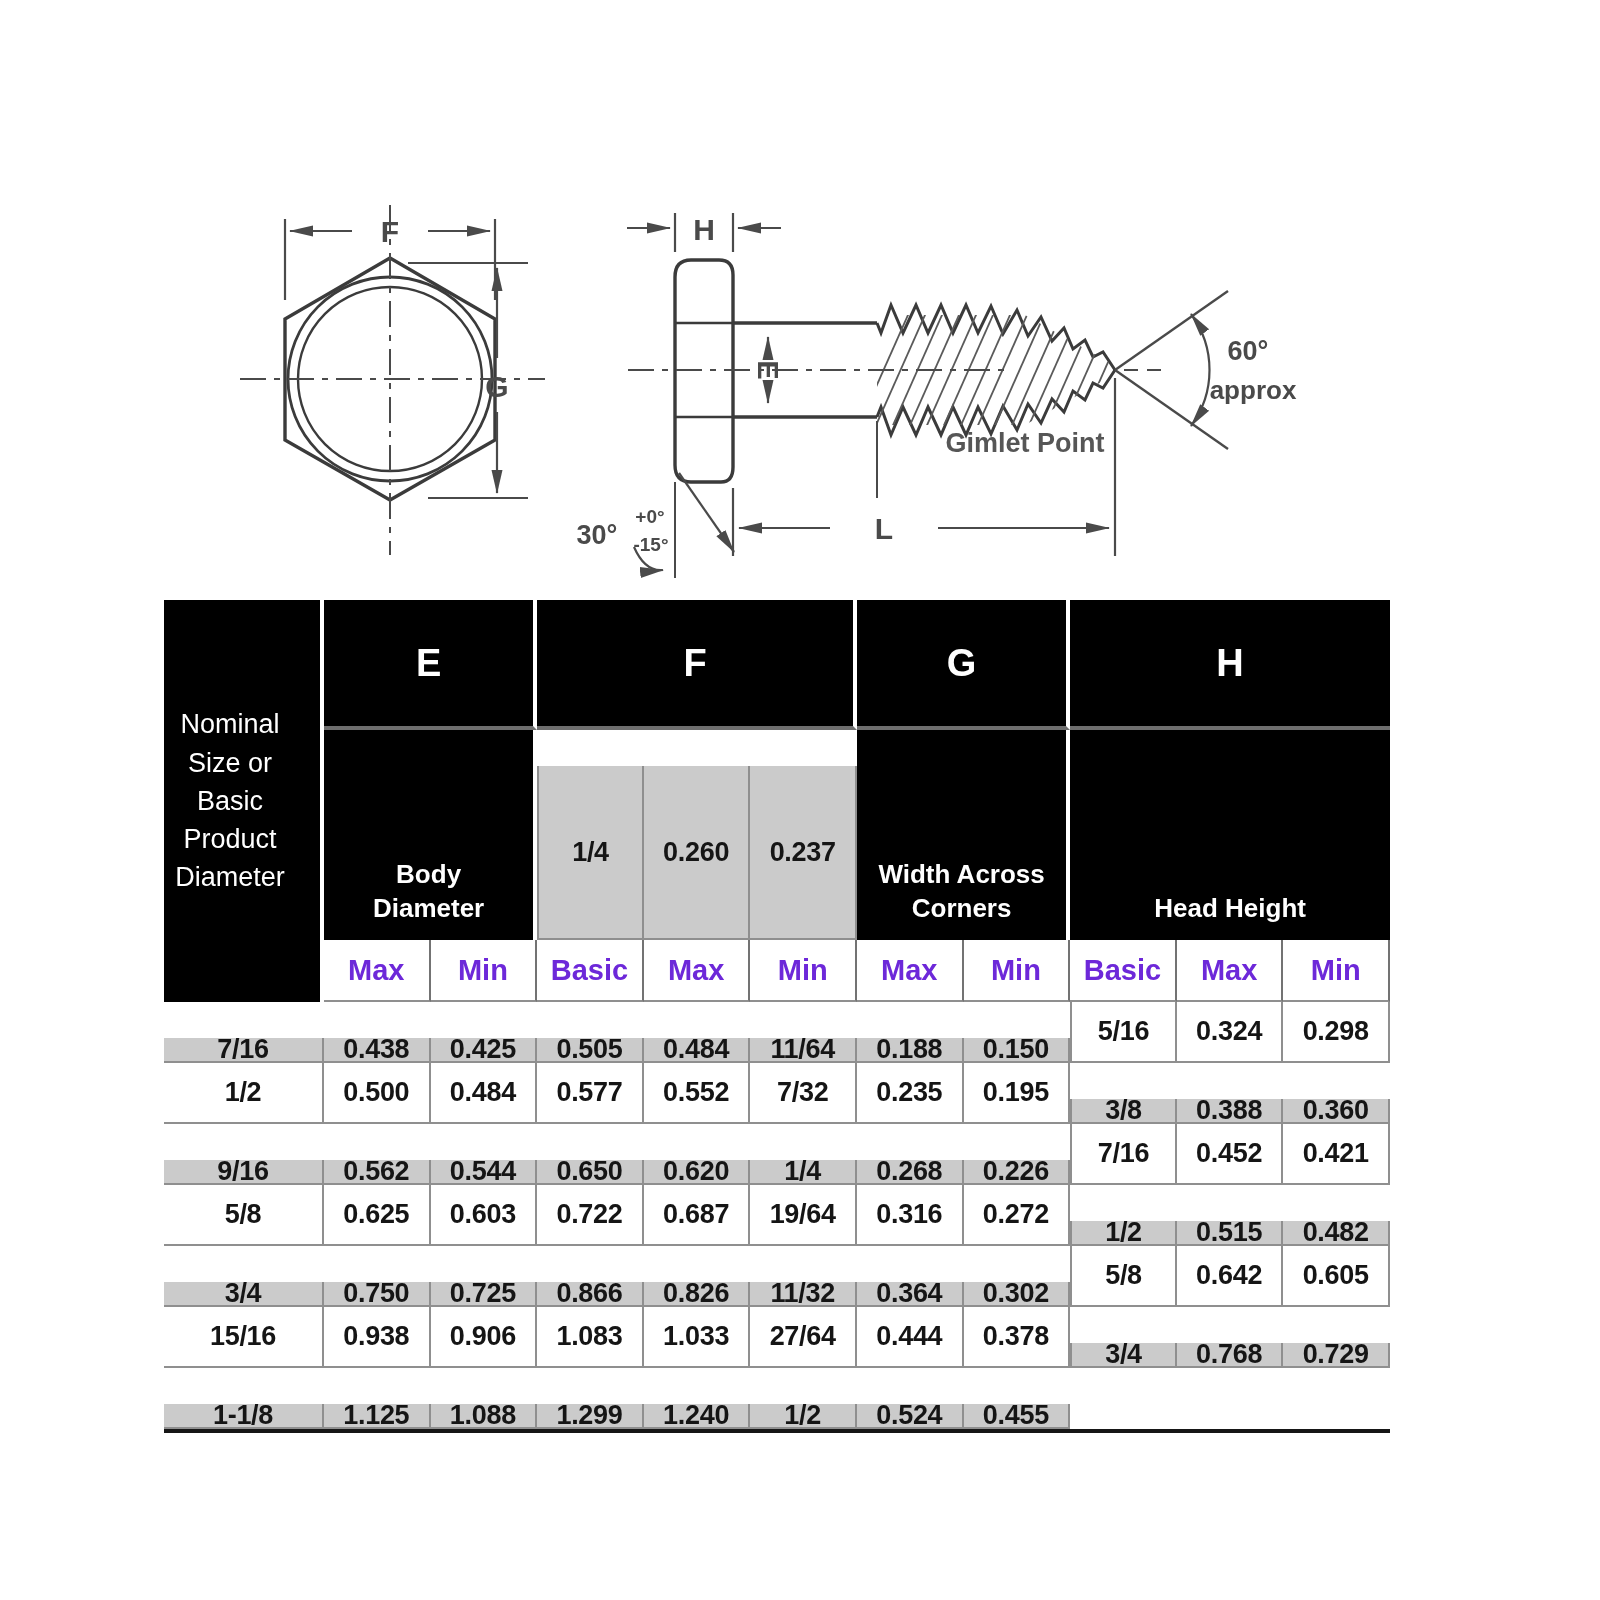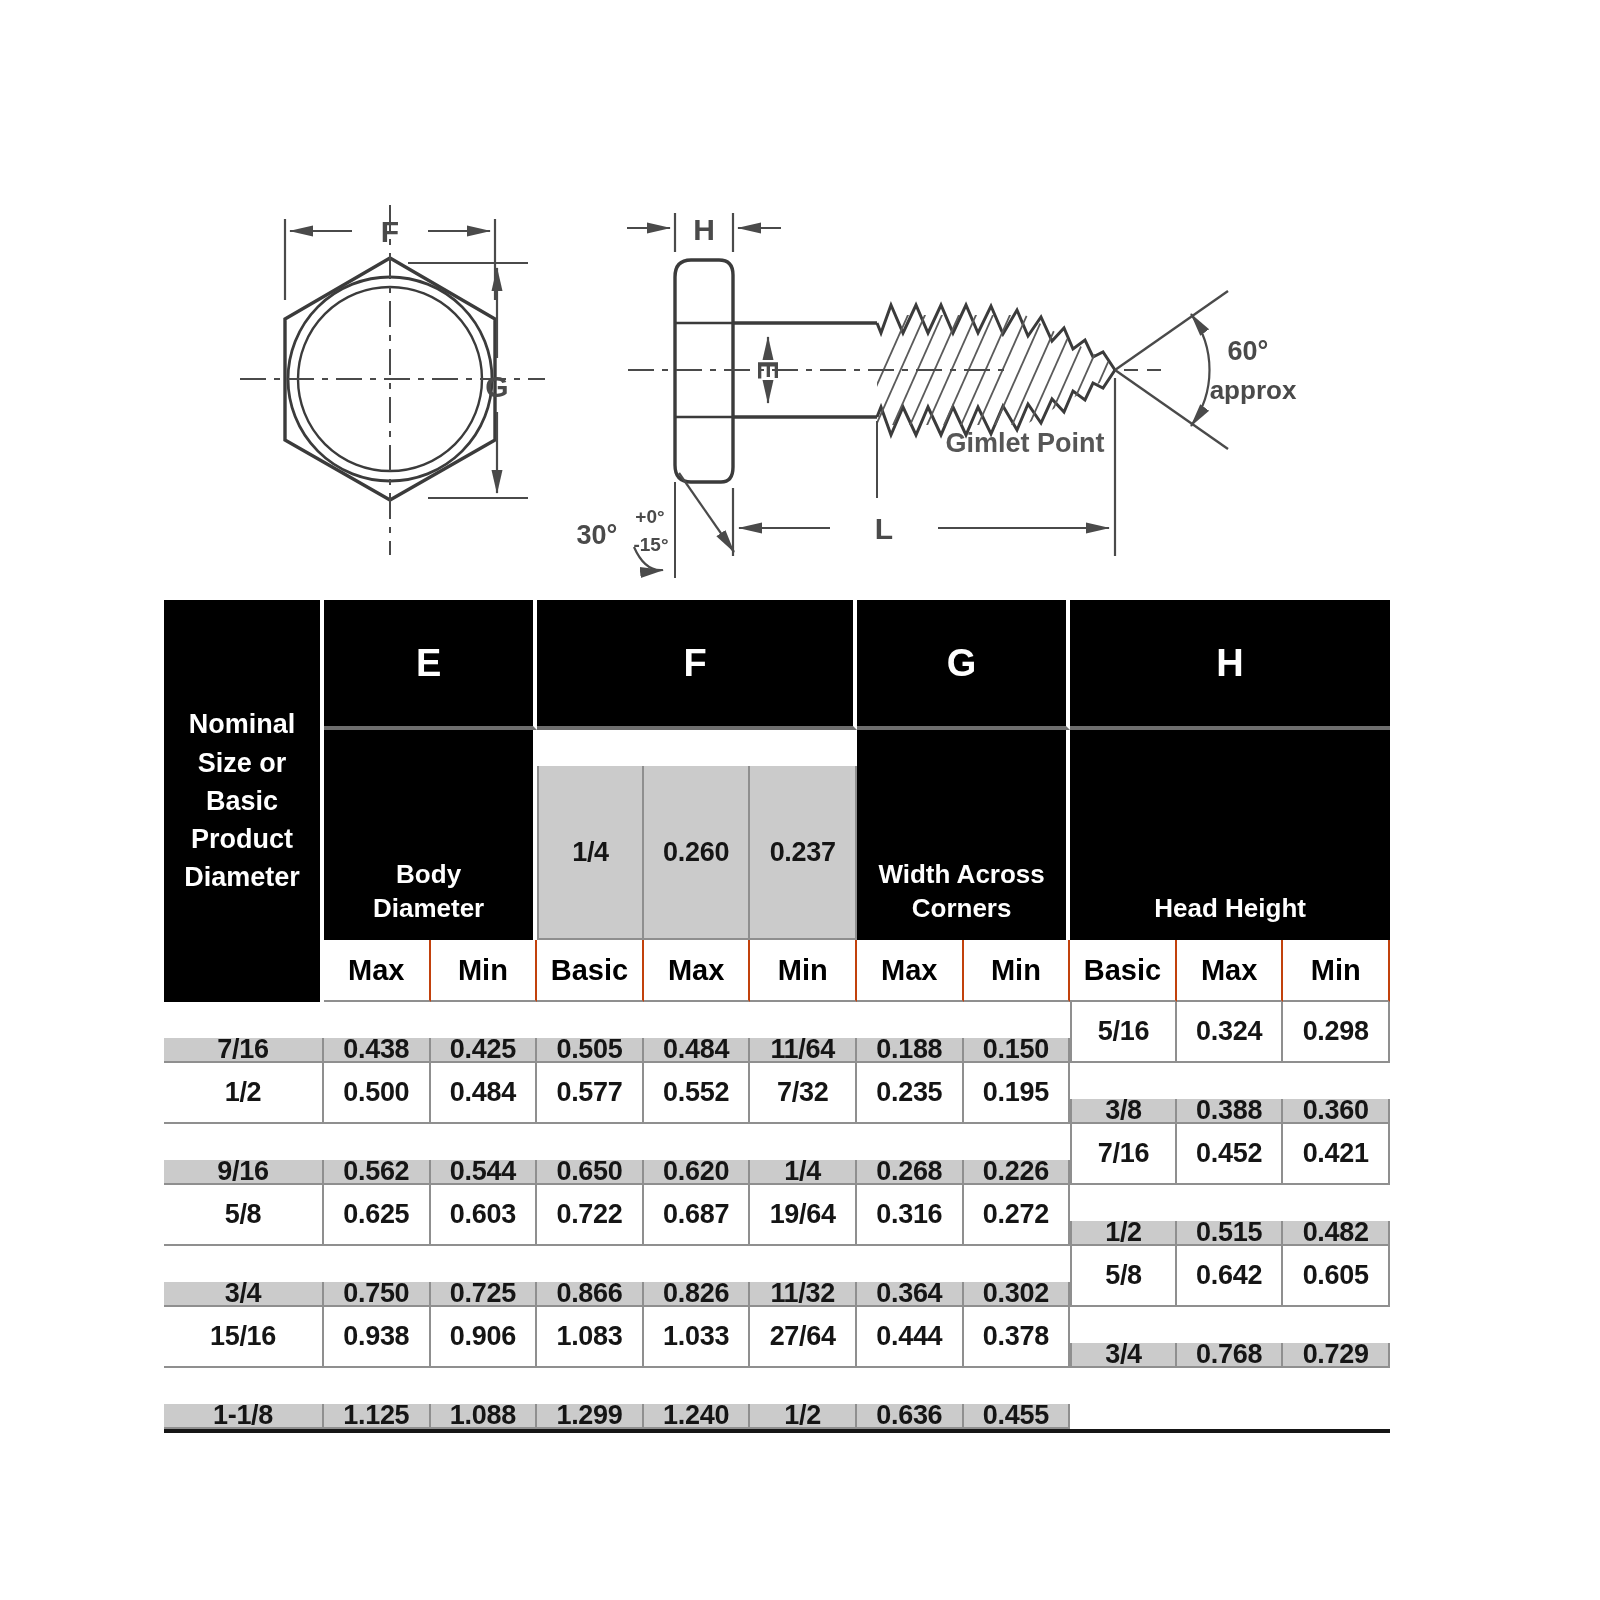--- a/index.html
+++ b/index.html
@@ -15,44 +15,44 @@
     display:grid;
     grid-template-columns:160px repeat(10, 1fr);
     grid-template-rows:130px 210px 62px repeat(7, 61px);
     width:1226px;
     margin-left:164px;
     border-bottom:4px solid #161616;
   }
   .h-nominal{
     grid-column:1; grid-row:1/4;
     background:#000; color:#fff;
-    display:flex; align-items:center; justify-content:center;
-    text-align:center; font-weight:bold; font-size:27px; line-height:1.42;
+    display:flex; align-items:center; justify-content:flex-start;
+    text-align:center; font-weight:normal; font-size:27px; line-height:1.42;
     border-right:4px solid #fff;
   }
   .h-nominal span{ display:block; width:132px; }
   .h-letter{
     background:#000; color:#fff; font-weight:bold; font-size:38px;
     display:flex; align-items:center; justify-content:center;
     border-right:4px solid #fff; border-bottom:4px solid #6e6e6e;
   }
   .h-desc{
     background:#000; color:#fff; font-weight:bold; font-size:26px; line-height:1.3;
     display:flex; align-items:flex-end; justify-content:center; text-align:center;
     padding-bottom:14px; border-right:4px solid #fff;
   }
   .h-desc span{ display:block; }
   .lim-0{ max-width:150px; } .lim-1{ max-width:200px; }
   .lim-2{ max-width:205px; } .lim-3{ max-width:100%; }
   .gE{ grid-column:2/4; } .gF{ grid-column:4/7; } .gG{ grid-column:7/9; } .gH{ grid-column:9/12; border-right:none; }
   .r1{ grid-row:1; } .r2{ grid-row:2; }
   .sub{
-    grid-row:3; background:#fff; color:#000000; font-weight:bold; font-size:29px;
+    grid-row:3; background:#fff; color:#6d28d9; font-weight:bold; font-size:29px;
     display:flex; align-items:center; justify-content:center;
-    border-right:2px solid #c2410c; border-bottom:2px solid #8f8f8f;
+    border-right:2px solid #737373; border-bottom:2px solid #8f8f8f;
   }
   .trow{ display:contents; }
   .td{
     font-weight:bold; font-size:27px; color:#151515; letter-spacing:-0.3px;
     display:flex; align-items:center; justify-content:center;
     border-right:2px solid #8f8f8f; border-bottom:2px solid #8f8f8f;
   }
   .trow > .td:first-child{ border-left:2px solid #8f8f8f; }
   .trow.gray  > .td{ background:#cbcbcb;margin-top:36px; }
   .trow.white > .td{ background:#ffffff; }
@@ -275,17 +275,17 @@
     <div class="trow gray">
       <div class="td">3/4</div>
       <div class="td">0.768</div>
       <div class="td">0.729</div>
       <div class="td">1-1/8</div>
       <div class="td">1.125</div>
       <div class="td">1.088</div>
       <div class="td">1.299</div>
       <div class="td">1.240</div>
       <div class="td">1/2</div>
-      <div class="td">0.636</div>
+      <div class="td">0.524</div>
       <div class="td">0.455</div>
     </div>
   </div>
 </div>
 
 </body></html>

